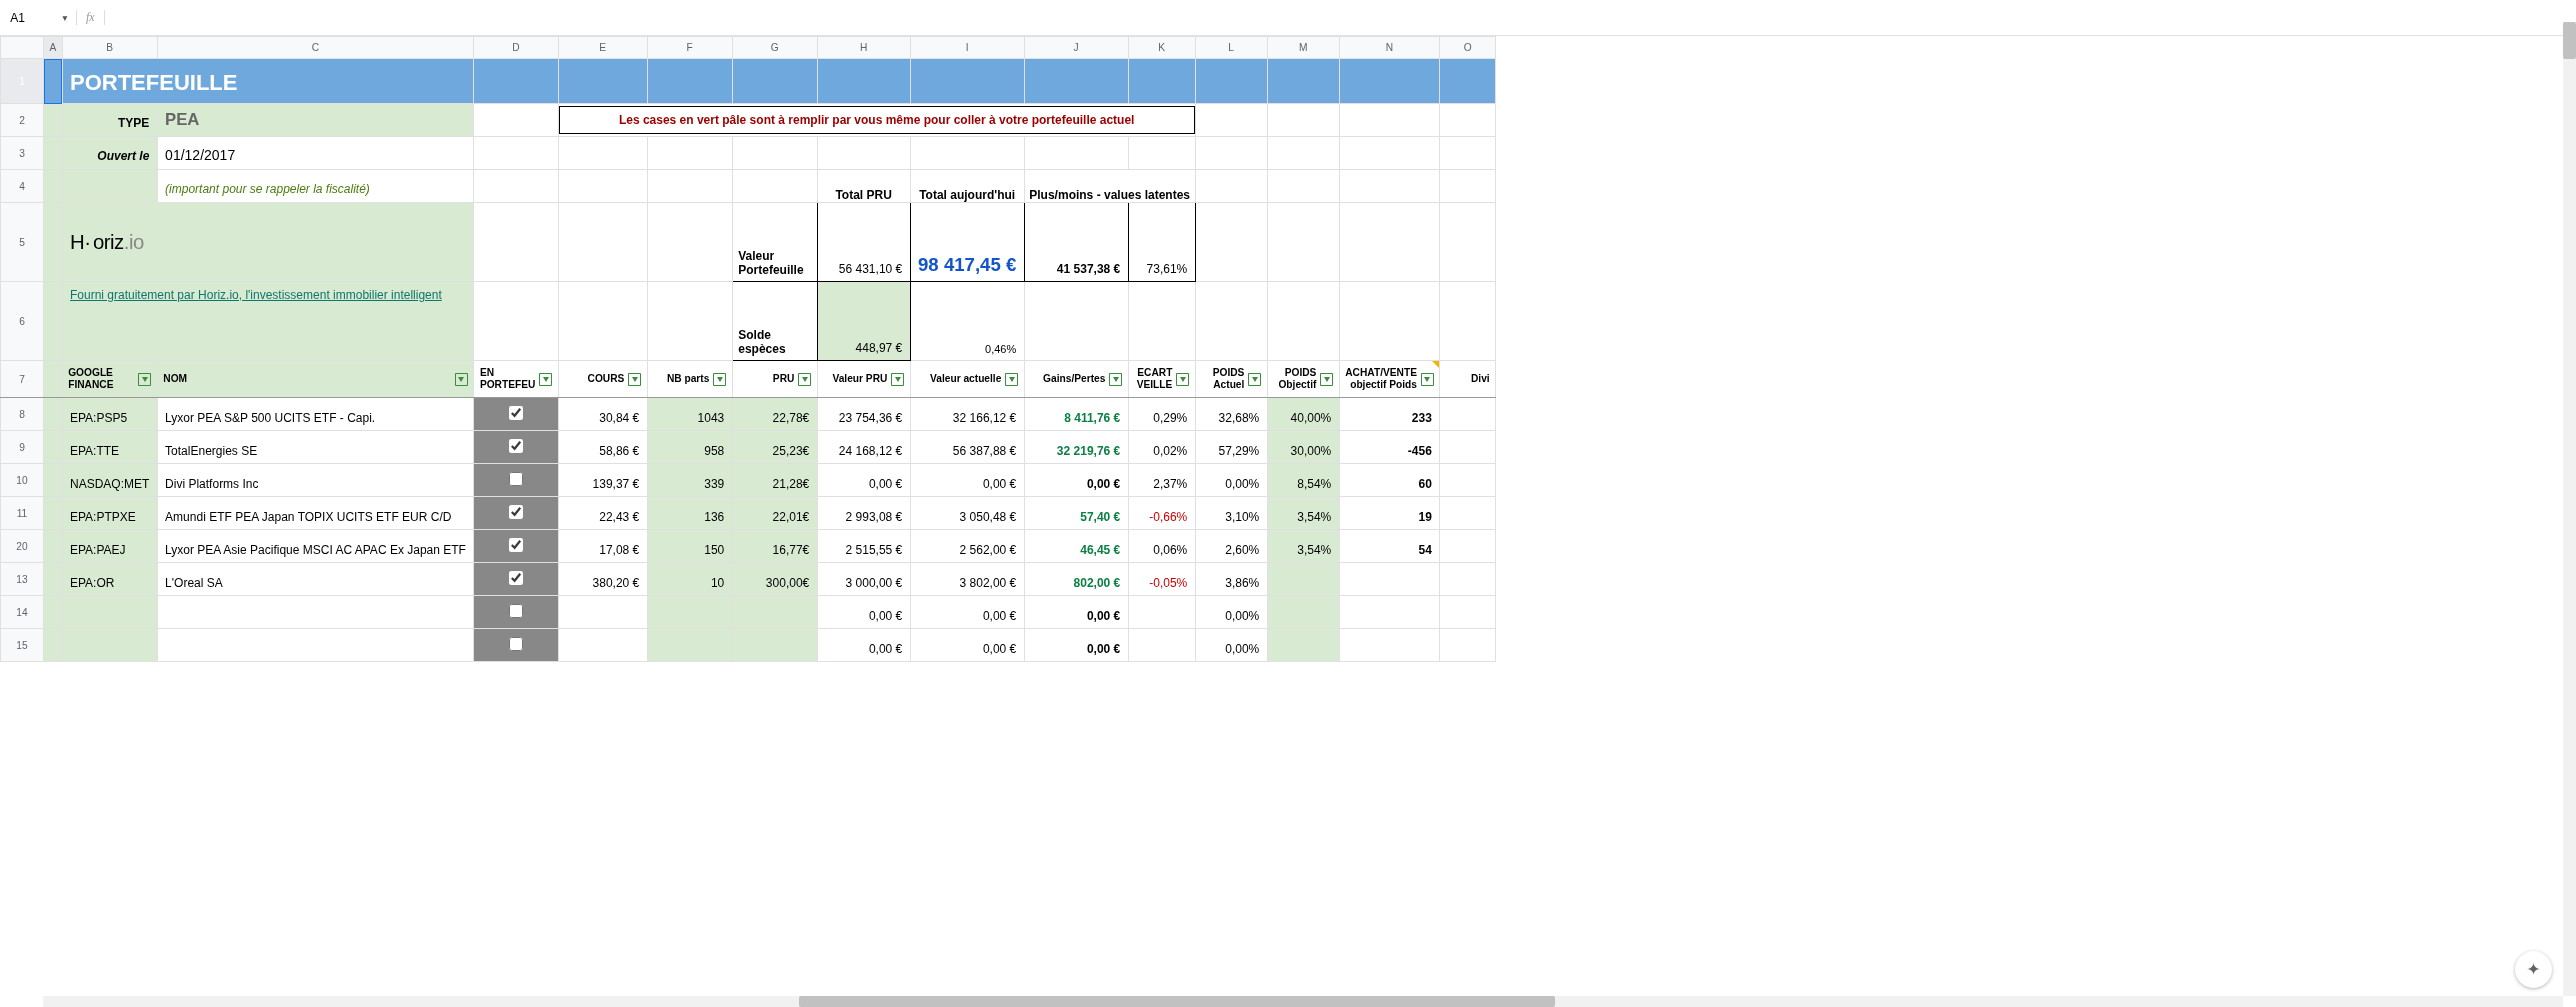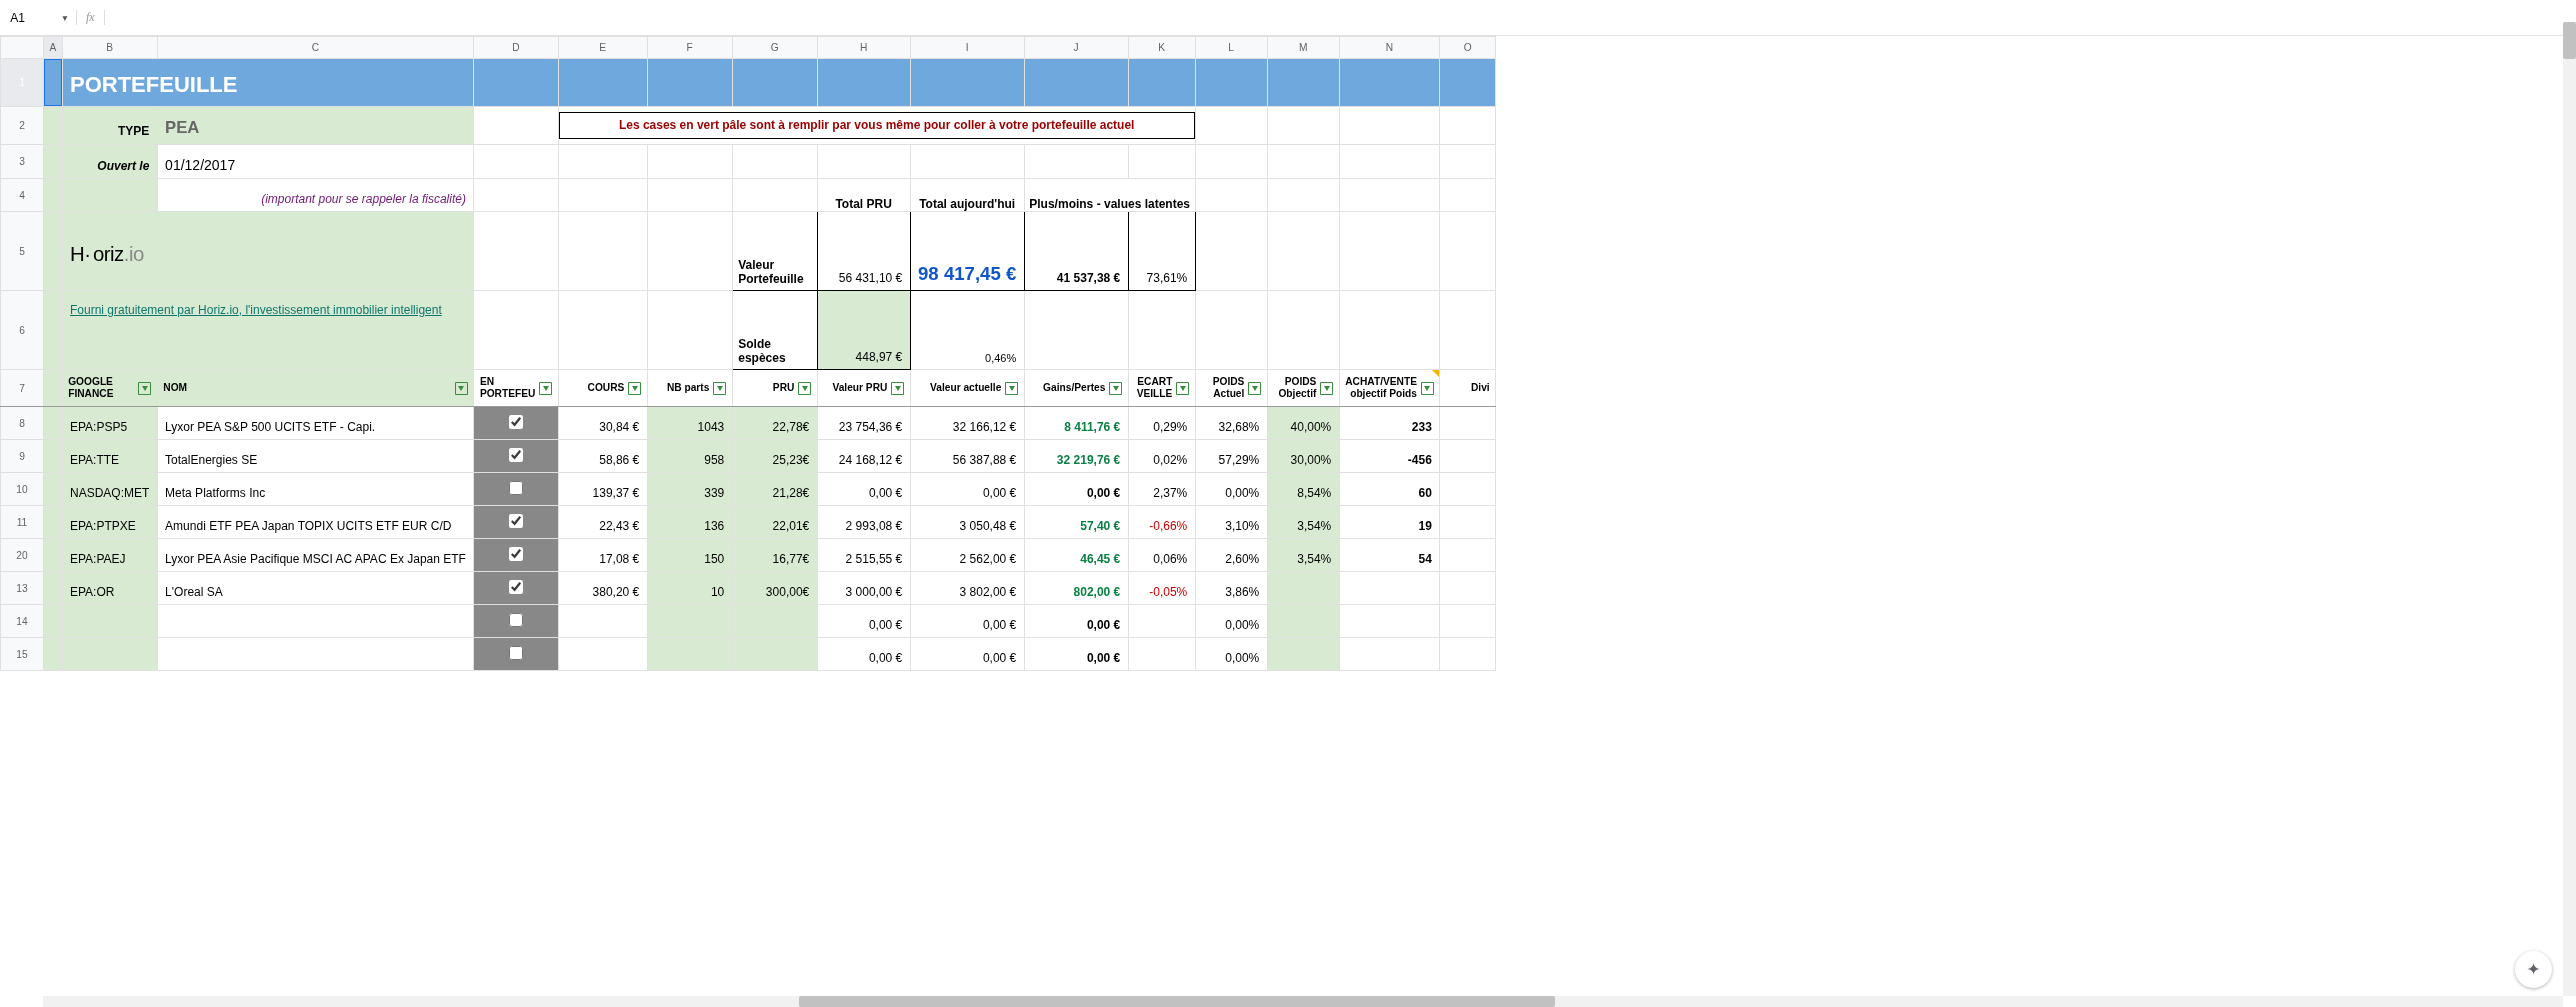--- a/index.html
+++ b/index.html
@@ -37,29 +37,29 @@
 .cH { width: 93px; }
 .cI { width: 108px; }
 .cJ { width: 104px; }
 .cK { width: 67px; }
 .cL { width: 72px; }
 .cM { width: 72px; }
 .cN { width: 93px; }
 .cO { width: 56px; }
 
 
-td .pad { padding: 5.6px 7.4px; display: block; margin-top: 6px; }
+td .pad { padding: 5.6px 7.4px; display: block; }
 
 
 .title-row td { background: #6fa8dc; color: #fff; }
 .title-text { font-size: 22px; font-weight: bold; padding: 7.4px 7.4px !important; vertical-align: middle; }
 .hdr-green { background: #d9ead3; }
 .label-right { text-align: right; font-weight: bold; padding-right: 5.6px; font-style: normal; }
 .label-right-it { text-align: right; font-weight: bold; font-style: italic; padding-right: 5.6px; }
-.ital { font-style: italic; color: #701a75; text-align: right; }
+.ital { font-style: italic; color: #4d7c0f; }
 .link { color: #0f766e; text-decoration: underline; }
 .logo { font-family: Arial; font-size: 20.4px; letter-spacing: -0.5px; }
 .logo .dot { letter-spacing: 1.9px; }
 
 .callout { background: #fff; border: 0.9px solid #000; color: #990000; font-weight: bold; text-align: center; padding: 5.6px 11px; }
 
 .sum-hdr { text-align: center; font-weight: bold; font-size: 12px; }
 .sum-box { border: 0.9px solid #000; }
 .sum-label { font-weight: bold; text-align: left; padding: 3.7px 5.6px; white-space: normal; line-height: 1.2; margin-top: 42px; }
 .sum-val { text-align: right; padding: 5.6px 7.4px; font-weight: normal; }
@@ -498,21 +498,21 @@
           </td>
     <td></td>
   </tr>
         <tr>
     <td class="rowhdr">10</td>
     <td class="hdr-green"></td>
     <td class="hdr-green">
             <span class="pad">NASDAQ:MET</span>
           </td>
     <td>
-            <span class="pad">Meta Platforms Inc</span>
+            <span class="pad">Divi Platforms Inc</span>
           </td>
     <td class="checkcell"><input type="checkbox" style=""></td>
     <td>
             <div class="num-r">139,37  €</div>
           </td>
     <td class="green-bg">
             <div class="num-r">339</div>
           </td>
     <td class="green-bg">
             <div class="num-r">21,28€</div>

